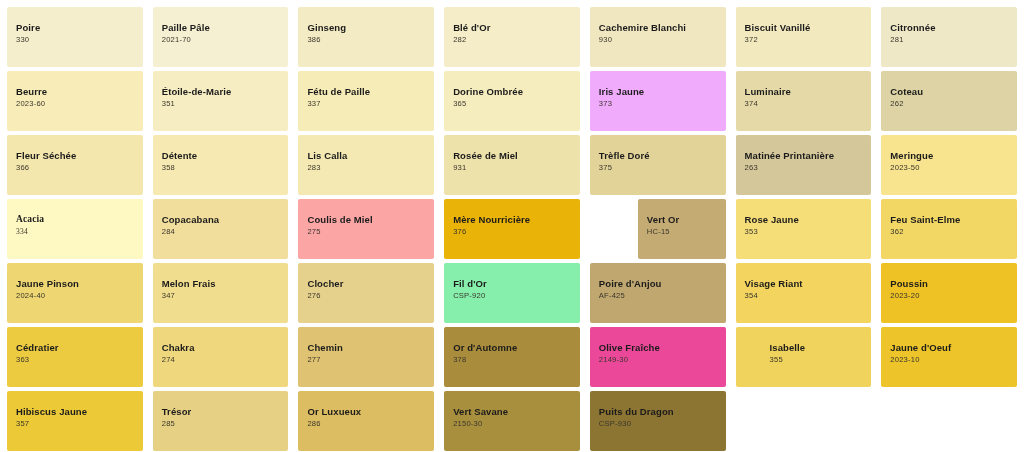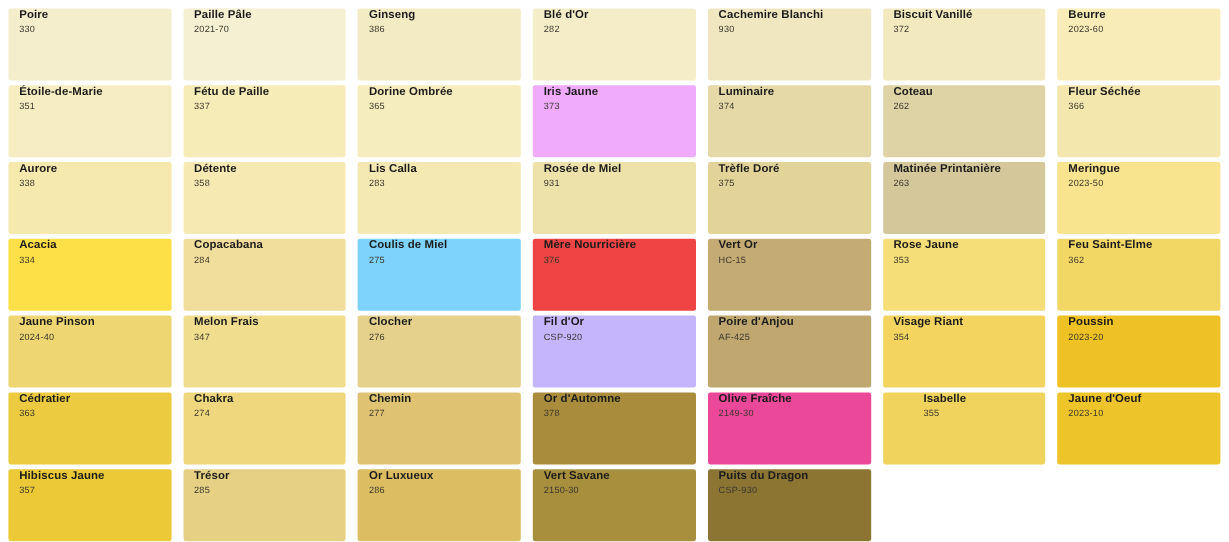--- a/index.html
+++ b/index.html
@@ -24,21 +24,21 @@
     padding: 7px 7px 0 7px;
     box-sizing: border-box;
     width: 1024px;
   }
   .swatch-card {
     position: relative;
     border-radius: 2px;
     overflow: hidden;
     display: flex;
     flex-direction: column;
-    justify-content: flex-start;
+    justify-content: center;
     padding: 0 0 7px 9px;
     box-sizing: border-box;
   }
   .swatch-name {
     font-size: 9.5px;
     font-weight: bold;
     line-height: 1.25;
     color: #1b1b1b;
     letter-spacing: 0.1px;
     margin: 0 0 2px 0;
@@ -75,20 +75,24 @@
       <div class="swatch-code">282</div>
     </div>
     <div class="swatch-card" style="background-color: rgb(240, 231, 192);">
       <div class="swatch-name">Cachemire Blanchi</div>
       <div class="swatch-code">930</div>
     </div>
     <div class="swatch-card" style="background-color: rgb(242, 233, 191);">
       <div class="swatch-name">Biscuit Vanillé</div>
       <div class="swatch-code">372</div>
     </div>
+    <div class="swatch-card" style="background-color: rgb(239, 232, 198);">
+      <div class="swatch-name">Citronnée</div>
+      <div class="swatch-code">281</div>
+    </div>
     <div class="swatch-card" style="background-color: rgb(248, 237, 185);">
       <div class="swatch-name">Beurre</div>
       <div class="swatch-code">2023-60</div>
     </div>
     <div class="swatch-card" style="background-color: rgb(246, 238, 194);">
       <div class="swatch-name">Étoile-de-Marie</div>
       <div class="swatch-code">351</div>
     </div>
     <div class="swatch-card" style="background-color: rgb(246, 236, 183);">
       <div class="swatch-name">Fétu de Paille</div>
@@ -107,24 +111,20 @@
       <div class="swatch-code">374</div>
     </div>
     <div class="swatch-card" style="background-color: rgb(221, 211, 164);">
       <div class="swatch-name">Coteau</div>
       <div class="swatch-code">262</div>
     </div>
     <div class="swatch-card" style="background-color: rgb(243, 231, 173);">
       <div class="swatch-name">Fleur Séchée</div>
       <div class="swatch-code">366</div>
     </div>
-    <div class="swatch-card" style="background-color: rgb(246, 233, 173);">
-      <div class="swatch-name">Aurore</div>
-      <div class="swatch-code">338</div>
-    </div>
     <div class="swatch-card" style="background-color: rgb(246, 234, 178);">
       <div class="swatch-name">Détente</div>
       <div class="swatch-code">358</div>
     </div>
     <div class="swatch-card" style="background-color: rgb(244, 233, 179);">
       <div class="swatch-name">Lis Calla</div>
       <div class="swatch-code">283</div>
     </div>
     <div class="swatch-card" style="background-color: rgb(238, 226, 171);">
       <div class="swatch-name">Rosée de Miel</div>
@@ -135,37 +135,37 @@
       <div class="swatch-code">375</div>
     </div>
     <div class="swatch-card" style="background-color: rgb(212, 199, 154);">
       <div class="swatch-name">Matinée Printanière</div>
       <div class="swatch-code">263</div>
     </div>
     <div class="swatch-card" style="background-color: rgb(248, 227, 142);">
       <div class="swatch-name">Meringue</div>
       <div class="swatch-code">2023-50</div>
     </div>
-    <div class="swatch-card" style="background-color: #fde047;">
+    <div class="swatch-card" style="background-color: #fef9c3; font-family: Liberation Serif, serif;">
       <div class="swatch-name">Acacia</div>
       <div class="swatch-code">334</div>
     </div>
     <div class="swatch-card" style="background-color: rgb(241, 221, 156);">
       <div class="swatch-name">Copacabana</div>
       <div class="swatch-code">284</div>
     </div>
-    <div class="swatch-card" style="background-color: #7dd3fc;">
+    <div class="swatch-card" style="background-color: #fca5a5;">
       <div class="swatch-name">Coulis de Miel</div>
       <div class="swatch-code">275</div>
     </div>
-    <div class="swatch-card" style="background-color: #ef4444;">
+    <div class="swatch-card" style="background-color: #eab308;">
       <div class="swatch-name">Mère Nourricière</div>
       <div class="swatch-code">376</div>
     </div>
-    <div class="swatch-card" style="background-color: rgb(196, 171, 116);">
+    <div class="swatch-card" style="background-color: rgb(196, 171, 116); margin-left: 48px;">
       <div class="swatch-name">Vert Or</div>
       <div class="swatch-code">HC-15</div>
     </div>
     <div class="swatch-card" style="background-color: rgb(245, 221, 120);">
       <div class="swatch-name">Rose Jaune</div>
       <div class="swatch-code">353</div>
     </div>
     <div class="swatch-card" style="background-color: rgb(242, 215, 101);">
       <div class="swatch-name">Feu Saint-Elme</div>
       <div class="swatch-code">362</div>
@@ -175,21 +175,21 @@
       <div class="swatch-code">2024-40</div>
     </div>
     <div class="swatch-card" style="background-color: rgb(240, 222, 142);">
       <div class="swatch-name">Melon Frais</div>
       <div class="swatch-code">347</div>
     </div>
     <div class="swatch-card" style="background-color: rgb(229, 208, 140);">
       <div class="swatch-name">Clocher</div>
       <div class="swatch-code">276</div>
     </div>
-    <div class="swatch-card" style="background-color: #c4b5fd;">
+    <div class="swatch-card" style="background-color: #86efac;">
       <div class="swatch-name">Fil d'Or</div>
       <div class="swatch-code">CSP-920</div>
     </div>
     <div class="swatch-card" style="background-color: rgb(191, 167, 111);">
       <div class="swatch-name">Poire d'Anjou</div>
       <div class="swatch-code">AF-425</div>
     </div>
     <div class="swatch-card" style="background-color: rgb(242, 212, 95);">
       <div class="swatch-name">Visage Riant</div>
       <div class="swatch-code">354</div>

